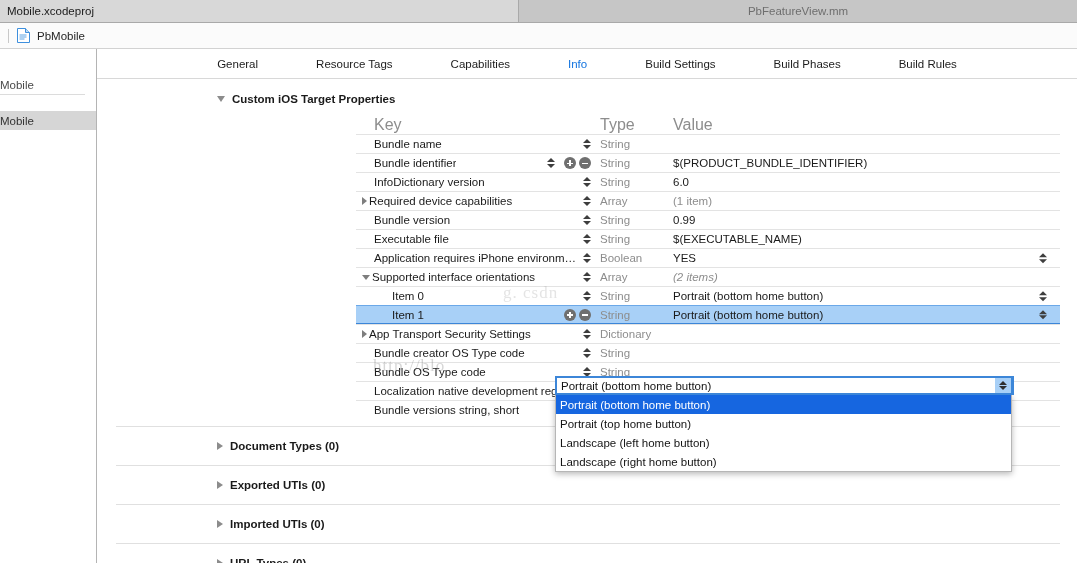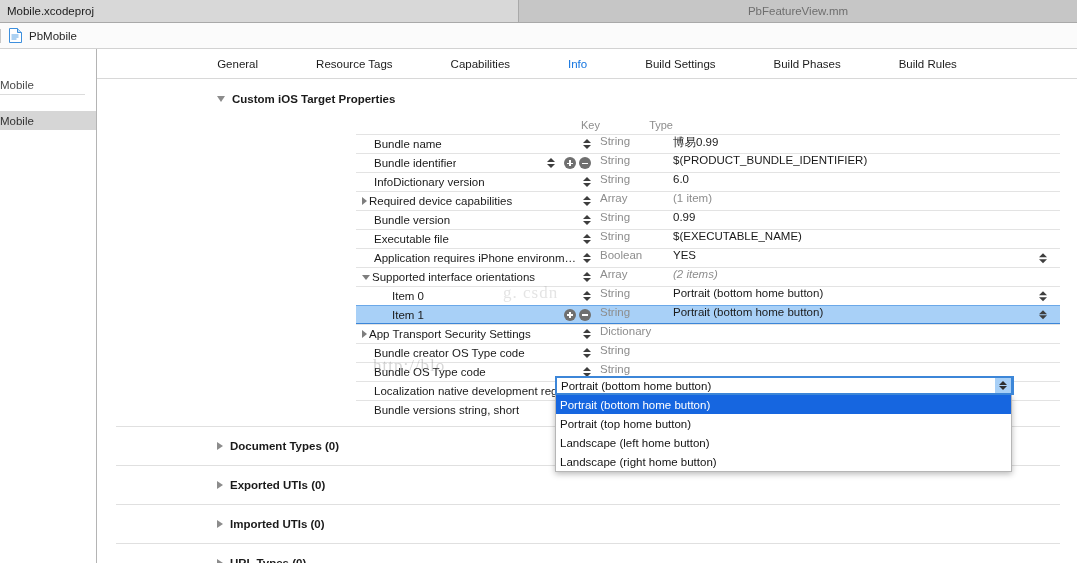--- a/index.html
+++ b/index.html
@@ -46,21 +46,21 @@
     color: #6e6e6e;
   }
 
   
   .jumpbar {
     height: 25px;
     background: #fbfbfb;
     border-bottom: 1px solid #d2d2d2;
     display: flex;
     align-items: center;
-    padding-left: 0;
+    padding-left: 8px;
   }
   .jumpbar-sep {
     width: 1px;
     height: 14px;
     background: #c8c8c8;
     margin-right: 8px;
   }
   .doc-icon {
     width: 13px;
     height: 15px;
@@ -174,30 +174,30 @@
     margin-top: 9px;
     margin-left: 139px;
     margin-right: 17px;
     position: relative;
   }
   .plist-head {
     display: flex;
     height: 18px;
     align-items: center;
     color: #8d8d8d;
-    font-size: 11px;
-    text-align: right;
+    font-size: 16px;
   }
   .col-key   { width: 244px; flex: none; position: relative; }
   .col-type  { width: 73px;  flex: none; }
   .col-value { flex: 1; position: relative; }
 
   .prow {
     display: flex;
     height: 18px;
+    align-items: center;
     border-top: 1px solid #e3e3e3;
     font-size: 11.5px;
     position: relative;
   }
   .prow .col-key   { display: flex; align-items: center; height: 100%; }
   .prow .col-type  { color: #8d8d8d; }
   .prow .col-value { color: #1a1a1a; }
   .prow.selected {
     background: #a8d0f7;
     border-top: 1px solid #6ba8e8;
@@ -421,33 +421,33 @@
         <span class="tri tri-down"></span>
         <span>Custom iOS Target Properties</span>
       </div>
 
       <div class="plist">
         <div class="plist-head">
           <div class="col-key">
             <span style="padding-left:18px;">Key</span>
           </div>
           <div class="col-type">Type</div>
+          <div class="col-value">Value</div>
         </div>
         <div id="rows-container">
             <div class="prow">
               <div class="col-key">
                 <span class="key-text key-indent-1">Bundle name</span>
                 <span class="key-spacer"></span>
                 <span class="stepper">
                   <span class="up"></span>
                   <span class="dn"></span>
                 </span>
               </div>
               <div class="col-type">String</div>
-              <div class="col-value"><span>博易0.99</span></div>
             </div>
             <div class="prow">
               <div class="col-key">
                 <span class="key-text key-indent-1">Bundle identifier</span>
                 <span class="key-spacer"></span>
                 <span class="stepper">
                   <span class="up"></span>
                   <span class="dn"></span>
                 </span>
                 <span class="pm-group">

